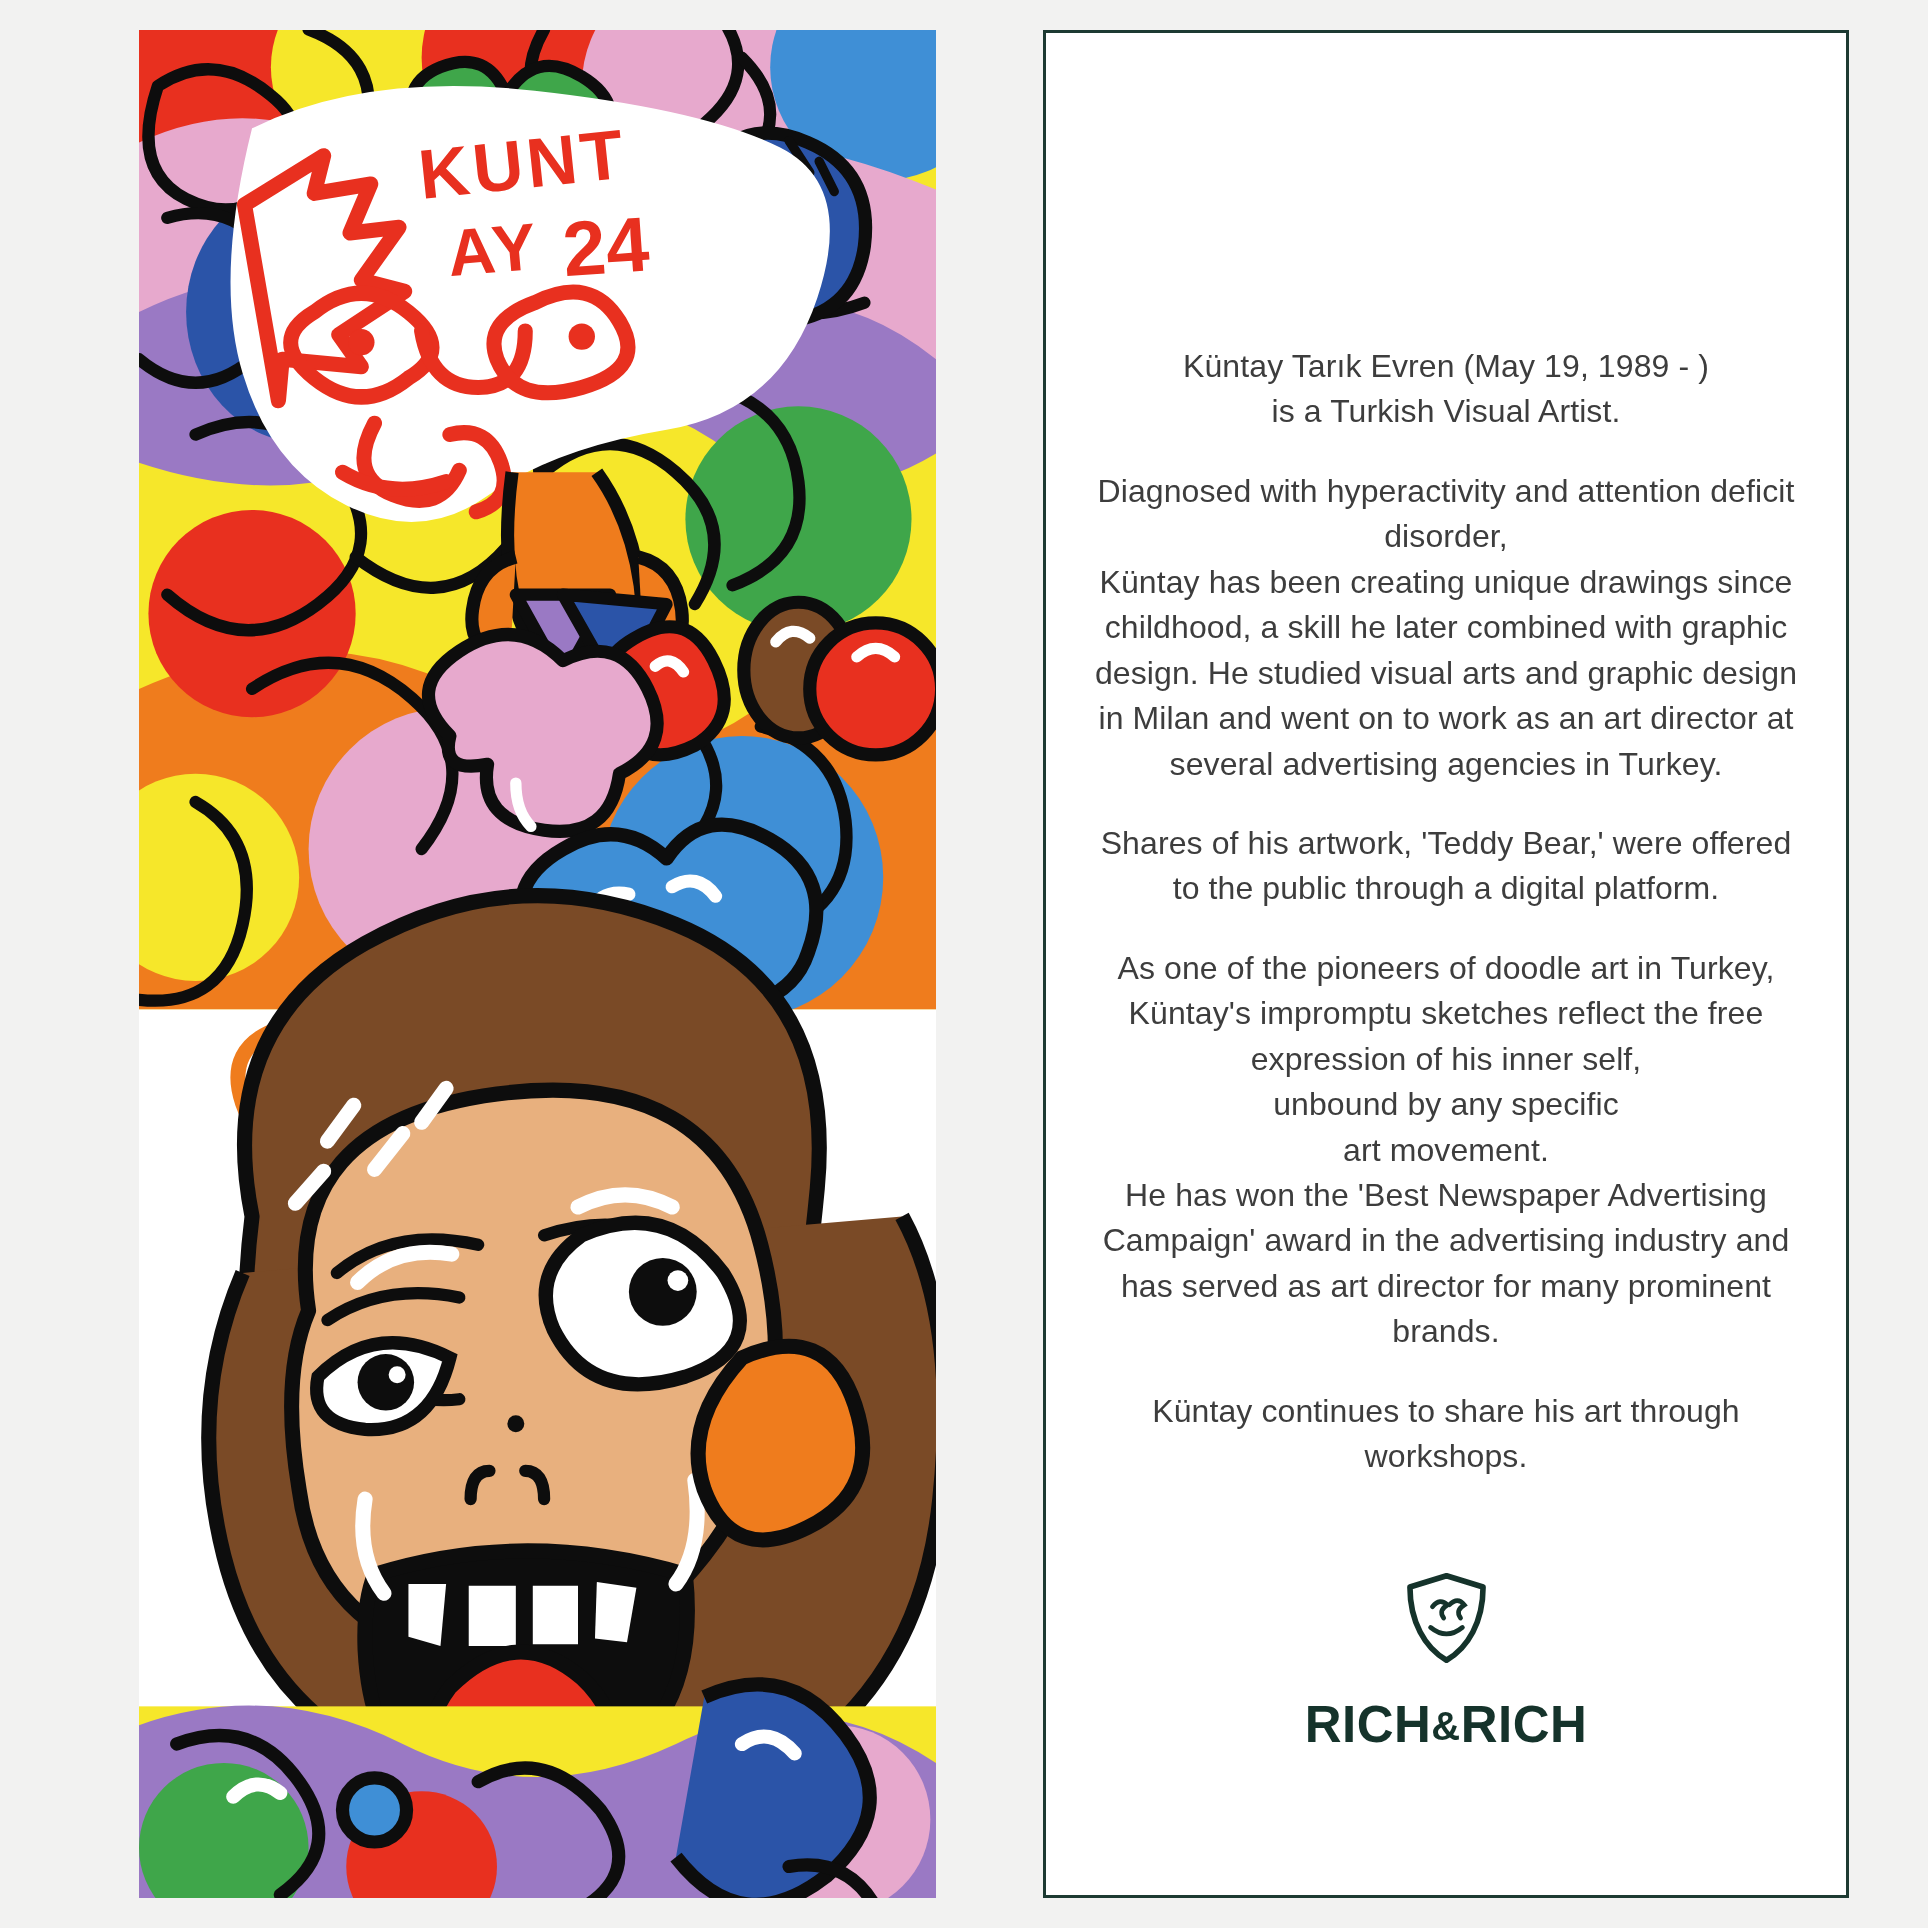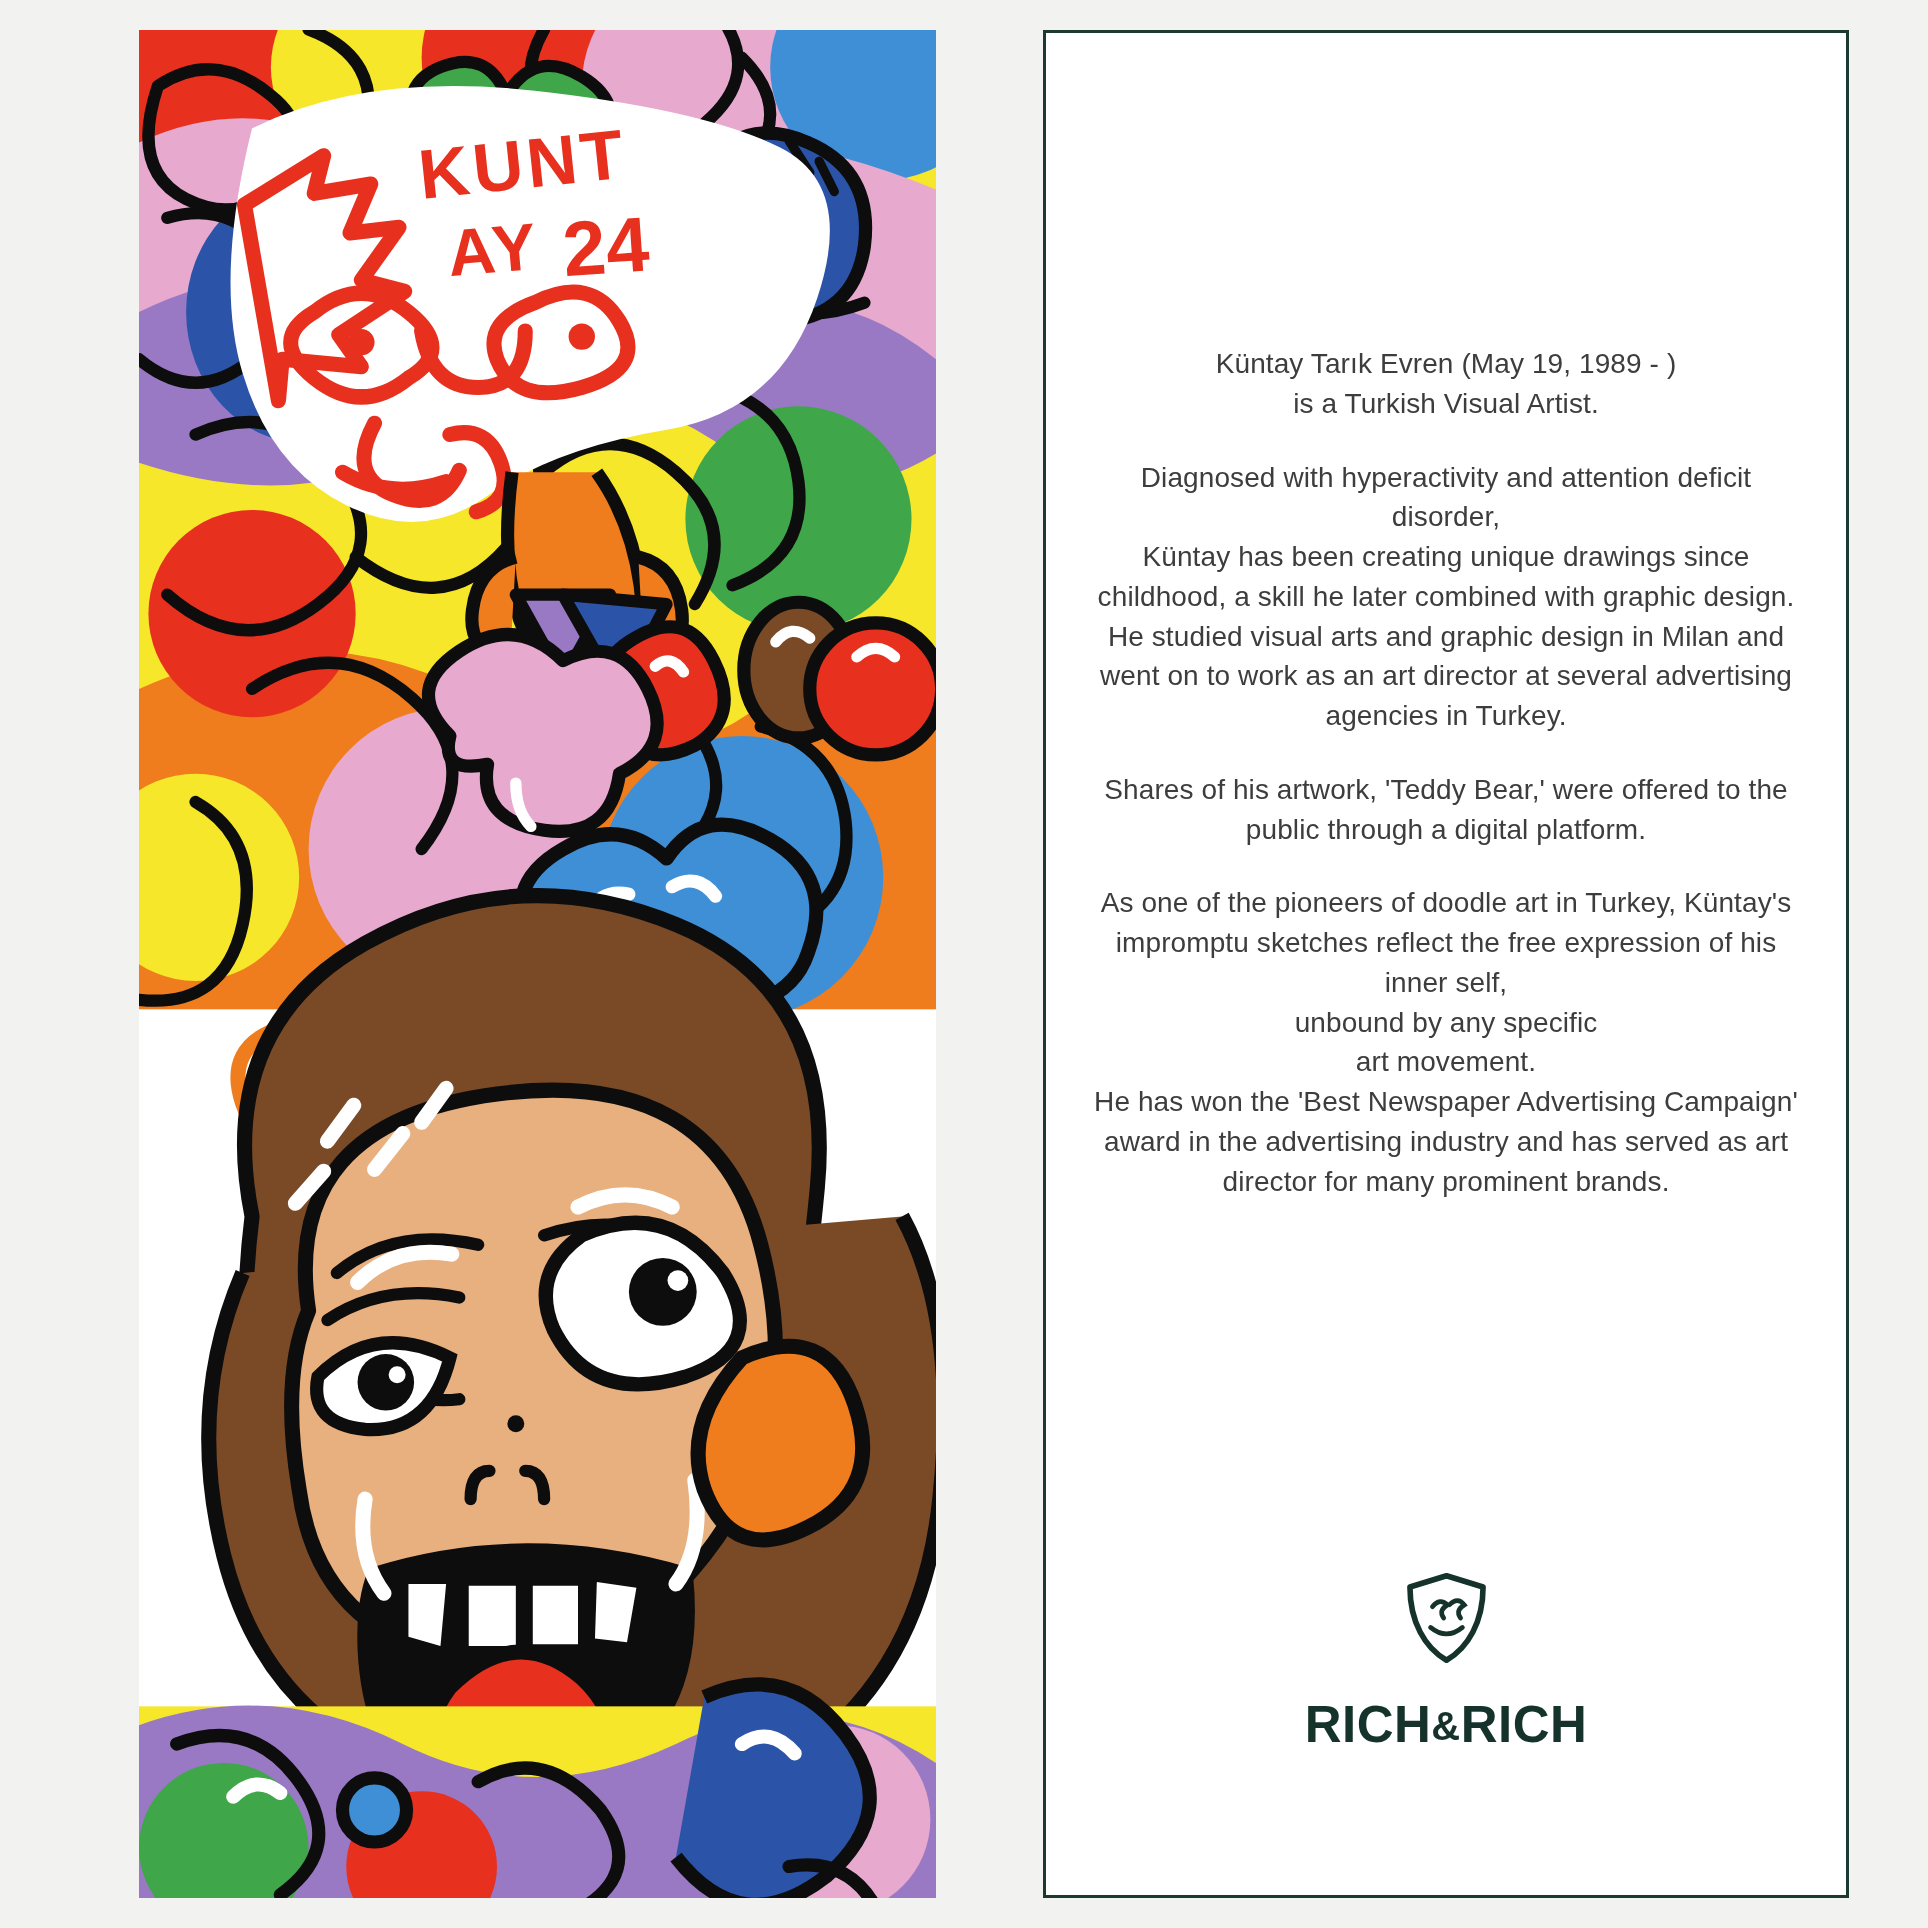--- a/index.html
+++ b/index.html
@@ -54,21 +54,21 @@
     display: flex;
     flex-direction: column;
     align-items: center;
   }
   .bio {
     width: 716px;
     margin: 0 auto;
     padding-top: 311px;
     text-align: center;
     color: #3d3d3d;
-    font-size: 28px;
+    font-size: 32px;
     line-height: 1.42;
     font-family: "Liberation Sans", sans-serif;
     letter-spacing: 0.1px;
   }
   .bio p {
     margin: 0 0 34px 0;
   }
   .bio p:last-child { margin-bottom: 0; }
 
   .brand-block {
@@ -308,20 +308,21 @@
     <div class="bio">
       <p style="white-space:pre-line;">Küntay Tarık Evren (May 19, 1989 - )
 is a Turkish Visual Artist.</p>
       <p style="white-space:pre-line;">Diagnosed with hyperactivity and attention deficit disorder,
 Küntay has been creating unique drawings since childhood, a skill he later combined with graphic design. He studied visual arts and graphic design in Milan and went on to work as an art director at several advertising agencies in Turkey.</p>
       <p style="white-space:pre-line;">Shares of his artwork, 'Teddy Bear,' were offered to the public through a digital platform.</p>
       <p style="white-space:pre-line;">As one of the pioneers of doodle art in Turkey, Küntay's impromptu sketches reflect the free expression of his inner self,
 unbound by any specific
 art movement.
 He has won the 'Best Newspaper Advertising Campaign' award in the advertising industry and has served as art director for many prominent brands.</p>
+      <p style="white-space:pre-line;">Küntay continues to share his art through workshops.</p>
     </div>
 
     <div class="brand-block">
       <svg class="brand-mark" viewBox="0 0 86 96">
         <path d="M43 3 L82 15 C82 52 66 80 43 93 C20 80 4 52 4 15 Z" fill="none" stroke="#15332b" stroke-width="6" stroke-linejoin="round"></path>
         <path d="M28 36 q8 -10 16 -2 q-10 6 -4 14" fill="none" stroke="#15332b" stroke-width="5" stroke-linecap="round"></path>
         <path d="M46 34 q9 -9 16 0 q-10 6 -4 14" fill="none" stroke="#15332b" stroke-width="5" stroke-linecap="round"></path>
         <path d="M26 58 q17 14 34 0" fill="none" stroke="#15332b" stroke-width="5" stroke-linecap="round"></path>
       </svg>
       <div class="brand-name">

